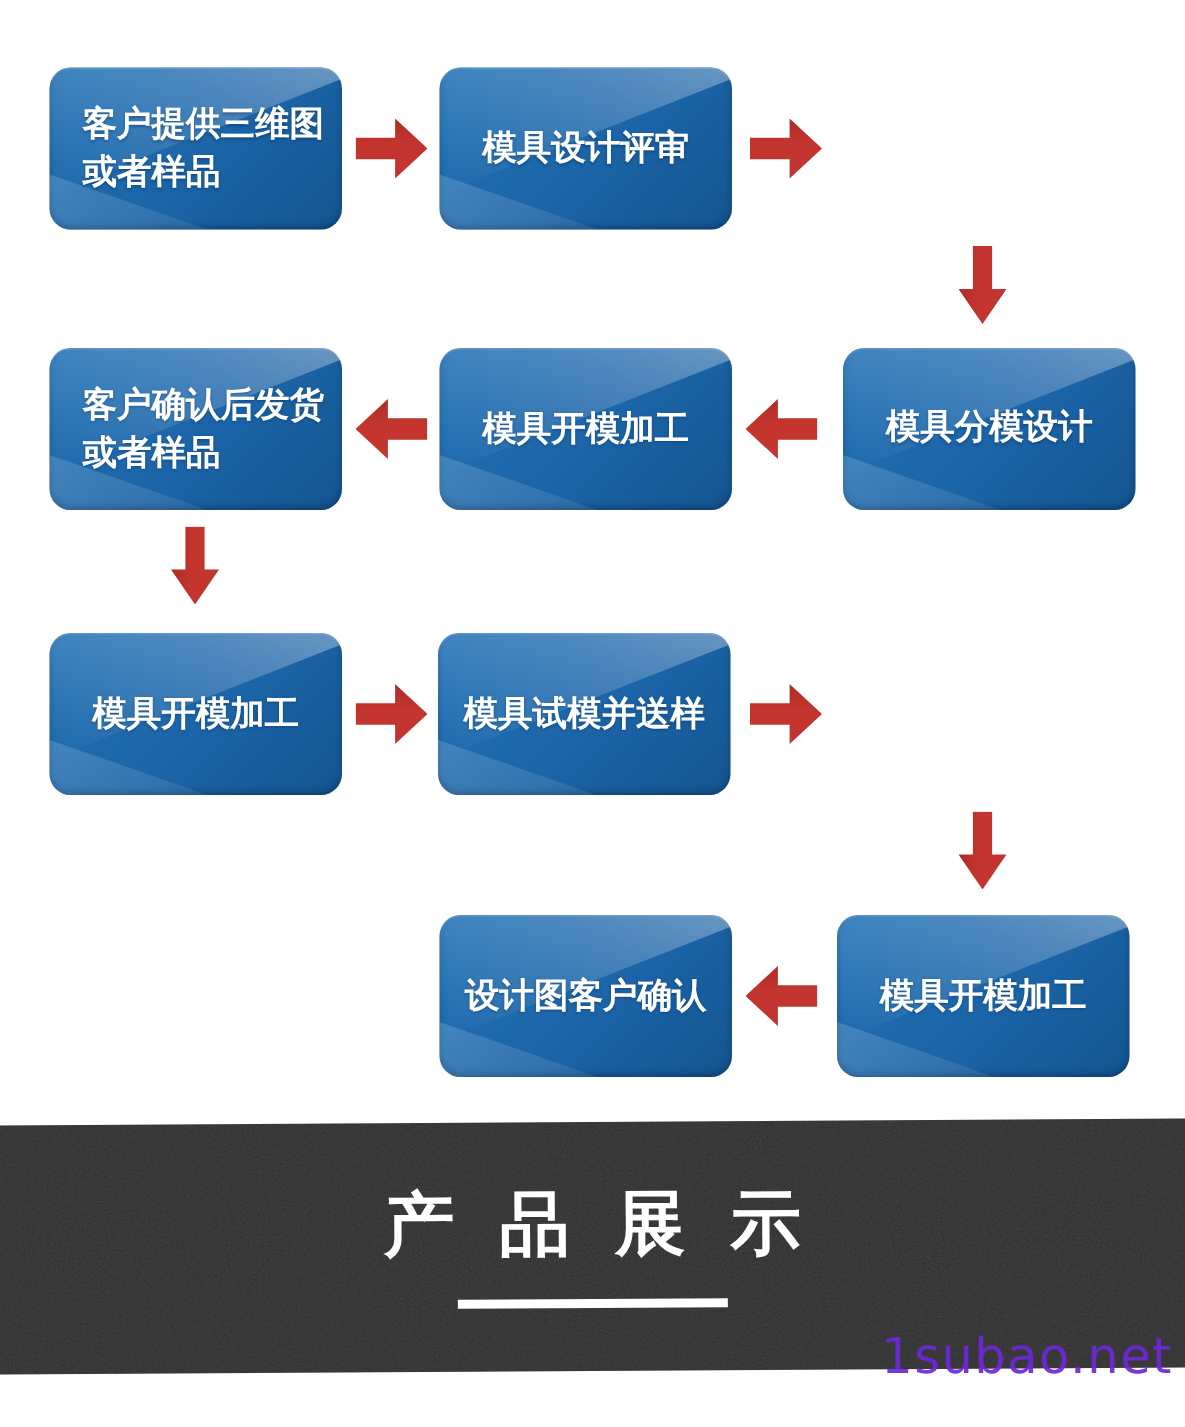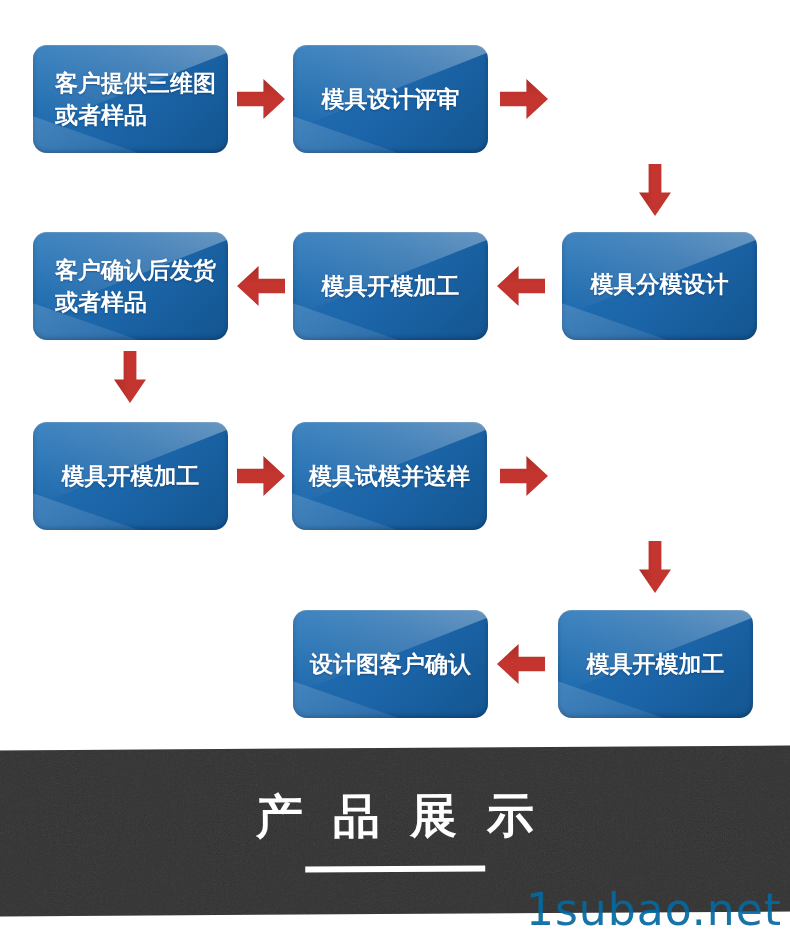--- a/index.html
+++ b/index.html
@@ -77,21 +77,21 @@
   .banner-title {
     position:relative; z-index:2; color:#ffffff; font-size:47px; font-weight:bold;
     letter-spacing:30px; padding-left:30px; 
     margin-top:-6px;
   }
   .banner-underline { position:relative; z-index:2; width:180px; height:6px; background:#ffffff; margin-top:18px; }
 
   
   .watermark {
     position:absolute; right:8px; top:884px; z-index:5;
-    font-size:44px; color:#0369a1; opacity:0.92; letter-spacing:1px;
+    font-size:33px; color:#6d28d9; opacity:0.92; letter-spacing:1px;
   }
 </style>
 </head>
 <body>
 
 <div class="canvas">
 
   <div class="node two-line n1">
     <span>客户提供三维图
 或者样品</span>

